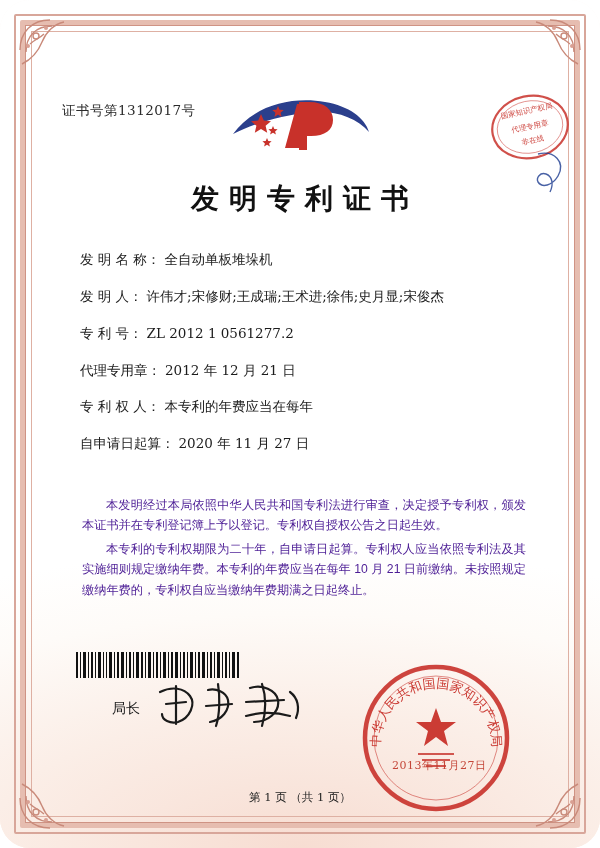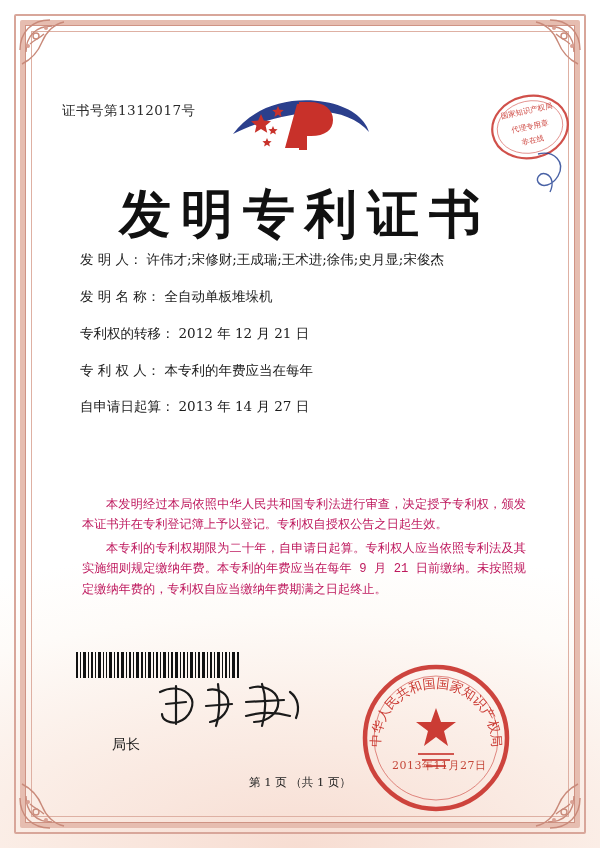--- a/index.html
+++ b/index.html
@@ -9,20 +9,21 @@
   }
   body {
     font-family: "Liberation Serif", "DejaVu Serif", serif;
   }
   #page {
     position: relative;
     width: 600px;
     height: 848px;
     overflow: hidden;
     background: #fdf6f0;
+    border-radius: 30px;
   }
   
   .paper {
     position: absolute;
     inset: 0;
     background:
       radial-gradient(ellipse 700px 300px at 50% 100%, #f7ddd2 0%, #fbeee7 45%, #fefbf8 78%, #ffffff 100%),
       linear-gradient(180deg, #ffffff 0%, #fffdfb 55%, #fdeee6 100%);
   }
   
@@ -86,21 +87,21 @@
     transform: translateX(-50%);
     width: 150px;
     height: 74px;
   }
 
   .title {
     position: absolute;
     left: 0; right: 0;
     top: 140px;
     text-align: center;
-    font-size: 52px;
+    font-size: 28px;
     letter-spacing: 10px;
     font-weight: bold;
     color: #111;
     font-family: "DejaVu Serif", "Liberation Serif", serif;
     text-indent: 10px;
   }
 
   
   .fields {
     position: absolute;
@@ -127,43 +128,43 @@
   }
 
   
   .body-text {
     position: absolute;
     left: 42px;
     right: 34px;
     top: 455px;
     font-size: 12.2px;
     line-height: 1.65;
-    color: #be185d;
+    color: #4c1d95;
     text-align: justify;
-    font-family: Liberation Mono, monospace;
+    font-family: Liberation Sans, sans-serif;
   }
   .body-text p {
     margin: 0 0 4px 0;
     text-indent: 24px;
   }
 
   
   .barcode {
     position: absolute;
     left: 36px;
     top: 612px;
     width: 165px;
     height: 26px;
   }
 
   
   .sig-label {
     position: absolute;
     left: 72px;
-    top: 696px;
+    top: 660px;
     font-size: 14px;
     color: #1c1c1c;
     font-family: Liberation Serif, serif;
   }
   .signature {
     position: absolute;
     left: 110px;
     top: 638px;
     width: 160px;
     height: 58px;
@@ -200,21 +201,21 @@
     position: absolute;
     left: 492px;
     top: 108px;
     width: 42px;
     height: 48px;
   }
 
   .footer {
     position: absolute;
     left: 0; right: 0;
-    bottom: 18px;
+    bottom: 3px;
     text-align: center;
     font-size: 11.5px;
     color: #222;
     font-family: "DejaVu Serif", "Liberation Serif", serif;
   }
 </style>
 </head>
 <body>
 
 <div id="page">
@@ -320,44 +321,48 @@
     <div class="scribble">
       <svg viewBox="0 0 42 48" width="42" height="48">
         <path d="M6 6 C22 2 34 14 26 28 C20 38 10 40 6 34 C4 30 8 24 14 26 C20 28 22 36 18 44" fill="none" stroke="#1a3a8f" stroke-width="1.4" opacity=".8"></path>
       </svg>
     </div>
 
     <div class="title">发明专利证书</div>
 
     <div class="fields">
       <div class="field-row">
+        <span class="field-label">发 明 名 称：</span>
+        <span class="field-value">全自动单板堆垛机</span>
+      </div>
+      <div class="field-row">
         <span class="field-label">发 明 人：</span>
         <span class="field-value">许伟才;宋修财;王成瑞;王术进;徐伟;史月显;宋俊杰</span>
       </div>
       <div class="field-row">
-        <span class="field-label">发 明 名 称：</span>
-        <span class="field-value">全自动单板堆垛机</span>
-      </div>
-      <div class="field-row">
-        <span class="field-label">专利权的转移：</span>
+        <span class="field-label">专 利 号：</span>
+        <span class="field-value">ZL 2012 1 0561277.2</span>
+      </div>
+      <div class="field-row">
+        <span class="field-label">代理专用章：</span>
         <span class="field-value">2012 年 12 月 21 日</span>
       </div>
       <div class="field-row">
         <span class="field-label">专 利 权 人：</span>
         <span class="field-value">本专利的年费应当在每年</span>
       </div>
       <div class="field-row">
         <span class="field-label">自申请日起算：</span>
-        <span class="field-value">2013 年 14 月 27 日</span>
+        <span class="field-value">2020 年 11 月 27 日</span>
       </div>
     </div>
 
     <div class="body-text">
       <p>本发明经过本局依照中华人民共和国专利法进行审查，决定授予专利权，颁发本证书并在专利登记簿上予以登记。专利权自授权公告之日起生效。</p>
-      <p>本专利的专利权期限为二十年，自申请日起算。专利权人应当依照专利法及其实施细则规定缴纳年费。本专利的年费应当在每年 9 月 21 日前缴纳。未按照规定缴纳年费的，专利权自应当缴纳年费期满之日起终止。</p>
+      <p>本专利的专利权期限为二十年，自申请日起算。专利权人应当依照专利法及其实施细则规定缴纳年费。本专利的年费应当在每年 10 月 21 日前缴纳。未按照规定缴纳年费的，专利权自应当缴纳年费期满之日起终止。</p>
     </div>
 
     <div class="barcode">
       <svg viewBox="0 0 165 26" width="165" height="26" preserveAspectRatio="none">
         <g fill="#111">
           <rect x="0" y="0" width="2" height="26"></rect>
             <rect x="4" y="0" width="1" height="26"></rect>
           <rect x="7" y="0" width="3" height="26"></rect>
             <rect x="12" y="0" width="1" height="26"></rect>
           <rect x="15" y="0" width="2" height="26"></rect>

